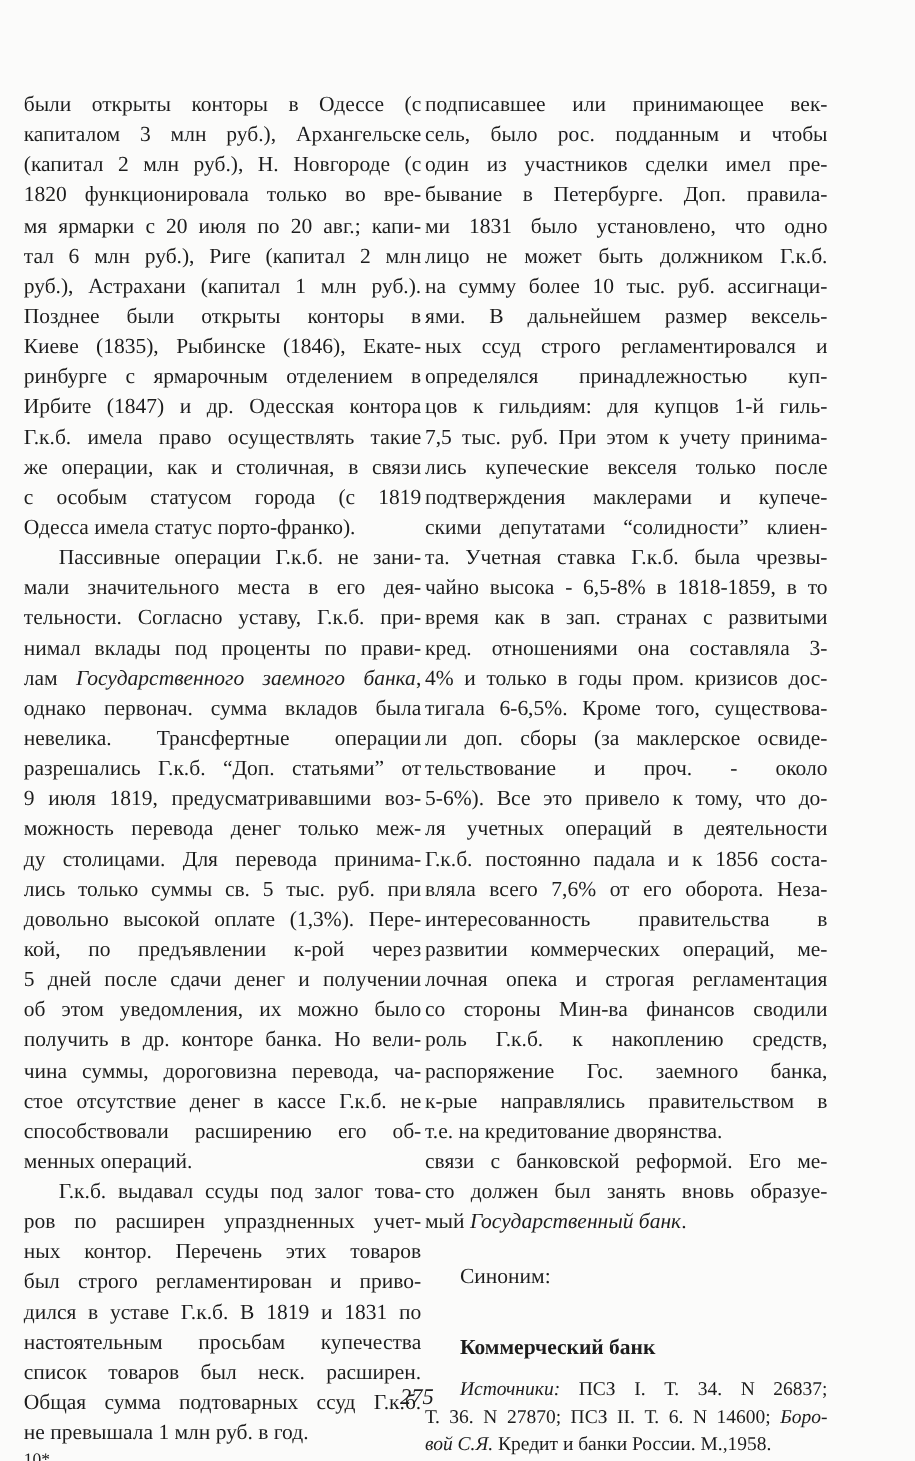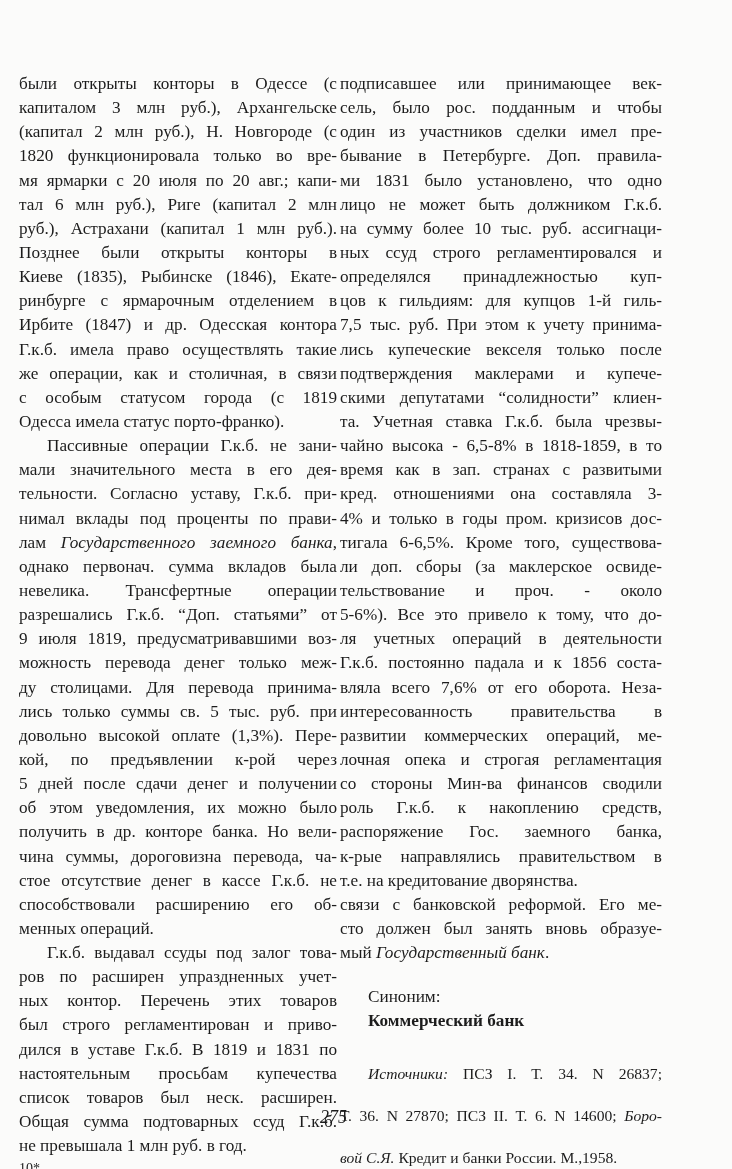--- a/index.html
+++ b/index.html
@@ -24,26 +24,26 @@
     display: block;
     white-space: nowrap;
     text-align: justify;
     text-align-last: justify;
     height: 24.15px;
     overflow: visible;
   }
   .ln.last { text-align-last: left; }
   .ln.ind { padding-left: 28px; }
   i, .it { font-style: italic; }
-  b, .bd { font-weight: bold; }
+  b, .bd { font-weight: bold; margin-top: 33px; }
   .para { display: block; }
   .gap-s { height: 10px; }
   .gap-m { height: 20px; }
   .small { font-size: 15.6px; line-height: 22px; }
-  .small .ln { height: 22px; margin-top: 20px; }
+  .small .ln { height: 22px; }
   #footer-sig { position: absolute; left: 19px; top: 1161px; font-size: 14px; }
   #page-number { position: absolute; left: 320px; top: 1107px; font-size: 18px; font-style: italic; }
 </style>
 </head>
 <body>
 
 <div class="col" id="col-left">
   <div class="para" id="lp1">
       <span class="ln">были открыты конторы в Одессе (с</span>
       <span class="ln">капиталом 3 млн руб.), Архангельске</span>
@@ -100,20 +100,21 @@
 
 <div class="col" id="col-right">
   <div class="para" id="rp1">
       <span class="ln">подписавшее или принимающее век-</span>
       <span class="ln">сель, было рос. подданным и чтобы</span>
       <span class="ln">один из участников сделки имел пре-</span>
       <span class="ln">бывание в Петербурге. Доп. правила-</span>
       <span class="ln">ми 1831 было установлено, что одно</span>
       <span class="ln">лицо не может быть должником Г.к.б.</span>
       <span class="ln">на сумму более 10 тыс. руб. ассигнаци-</span>
+      <span class="ln">ями. В дальнейшем размер вексель-</span>
       <span class="ln">ных ссуд строго регламентировался и</span>
       <span class="ln">определялся принадлежностью куп-</span>
       <span class="ln">цов к гильдиям: для купцов 1-й гиль-</span>
       <span class="ln">7,5 тыс. руб. При этом к учету принима-</span>
       <span class="ln">лись купеческие векселя только после</span>
       <span class="ln">подтверждения маклерами и купече-</span>
       <span class="ln">скими депутатами “солидности” клиен-</span>
       <span class="ln">та. Учетная ставка Г.к.б. была чрезвы-</span>
       <span class="ln">чайно высока - 6,5-8% в 1818-1859, в то</span>
       <span class="ln">время как в зап. странах с развитыми</span>

